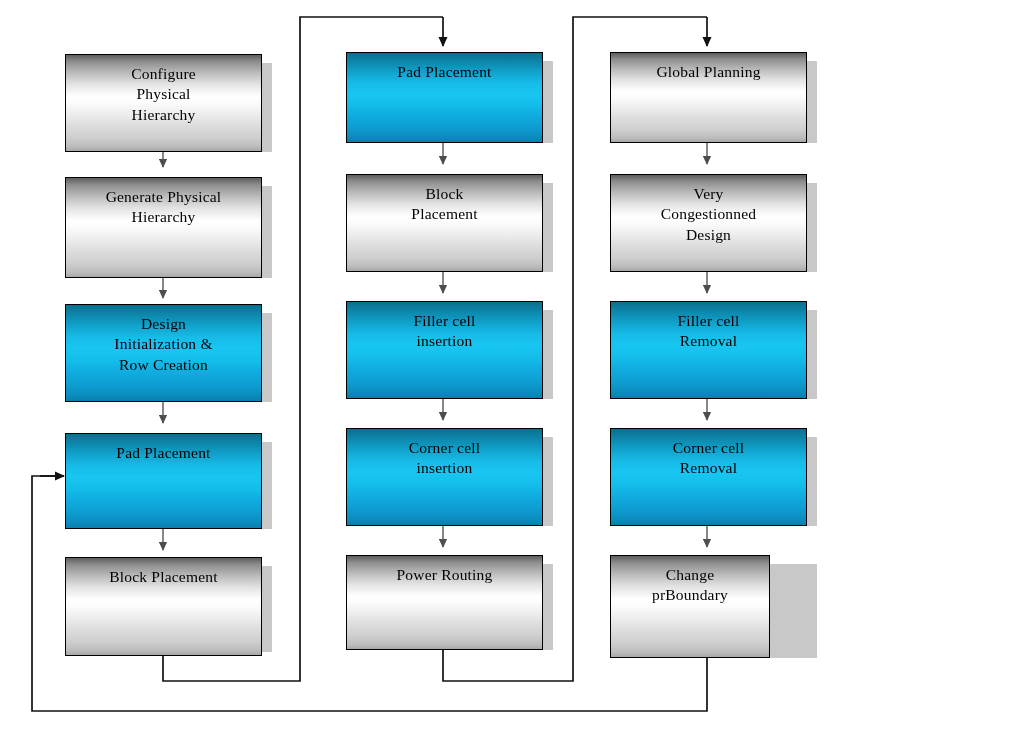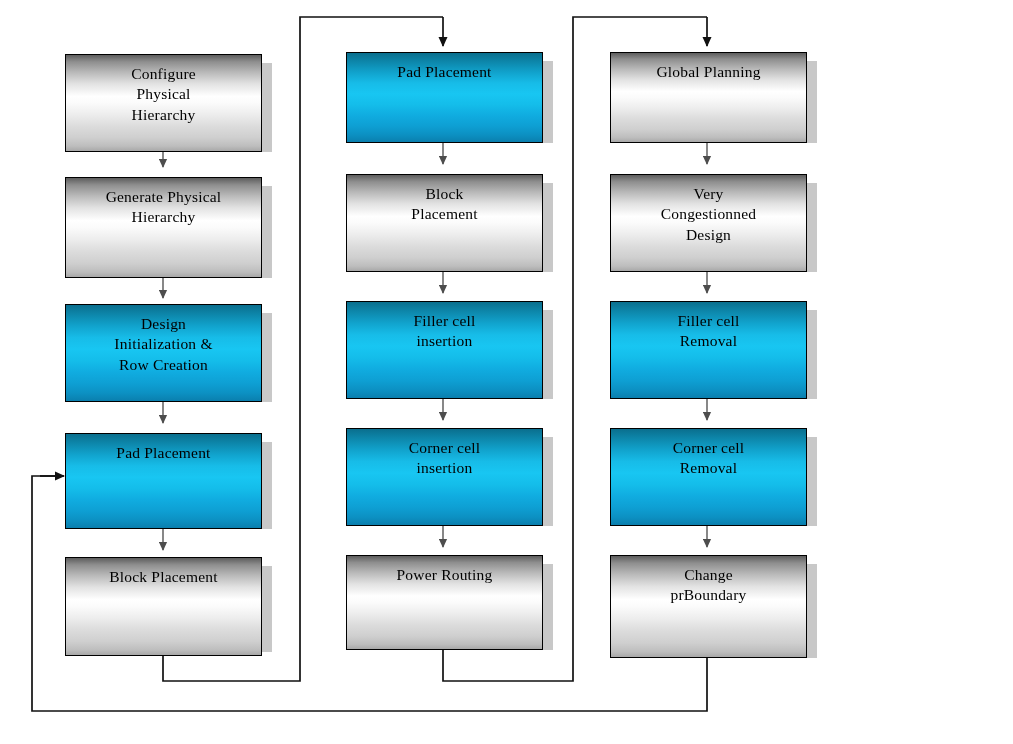--- a/index.html
+++ b/index.html
@@ -205,17 +205,17 @@
   </div>
 
   <div class="node cyan" style="left:610px; top:301px; width:197px; height:98px;">
     <span class="label">Filler cell<br>Removal</span>
   </div>
 
   <div class="node cyan" style="left:610px; top:428px; width:197px; height:98px;">
     <span class="label">Corner cell<br>Removal</span>
   </div>
 
-  <div class="node grey" style="left:610px; top:555px; width:197px; height:103px;">
+  <div class="node grey" style="left:610px; top:555px; width:160px; height:103px;">
     <span class="label">Change<br>prBoundary</span>
   </div>
 
 </div>
 
 </body></html>

